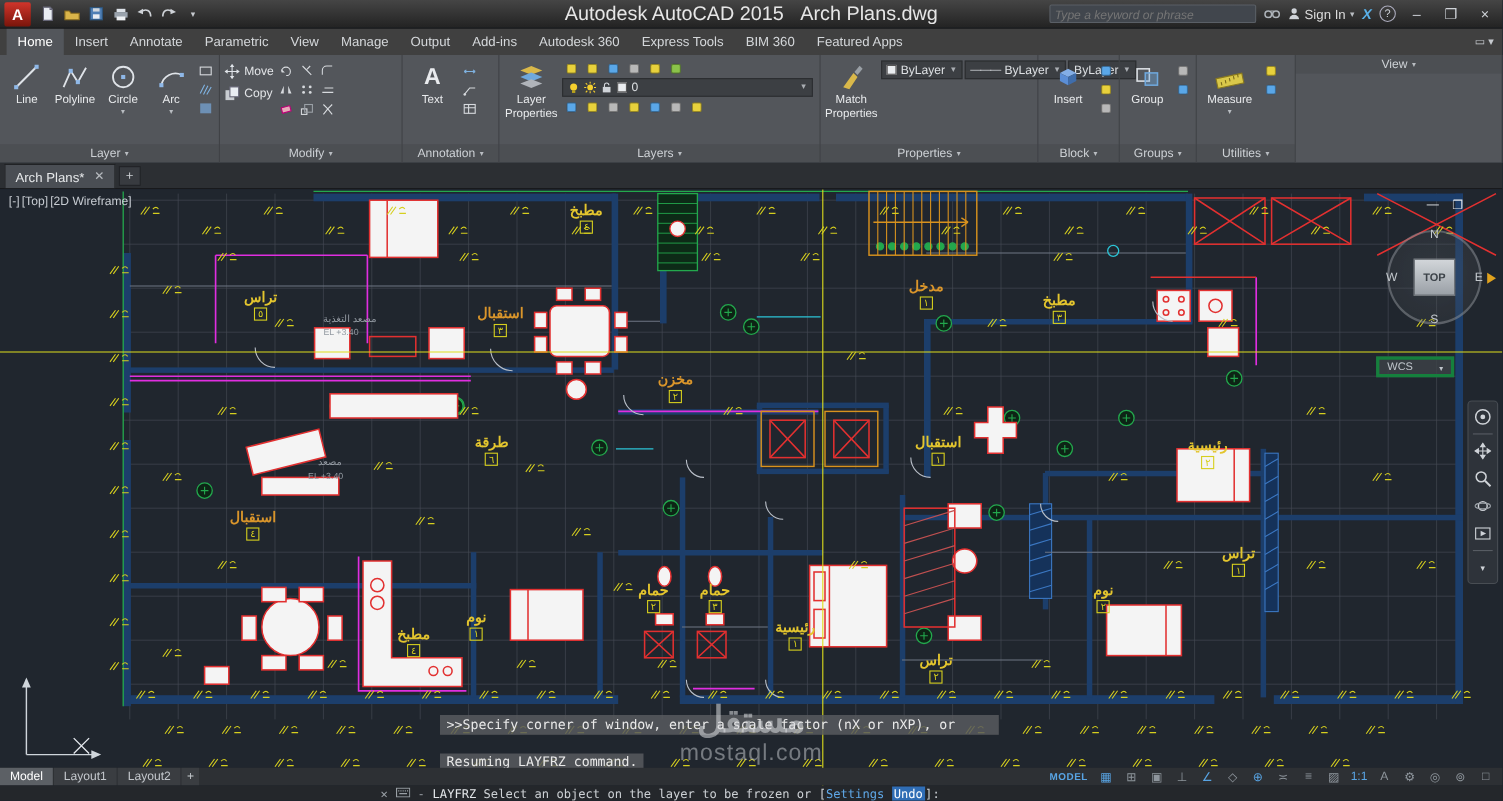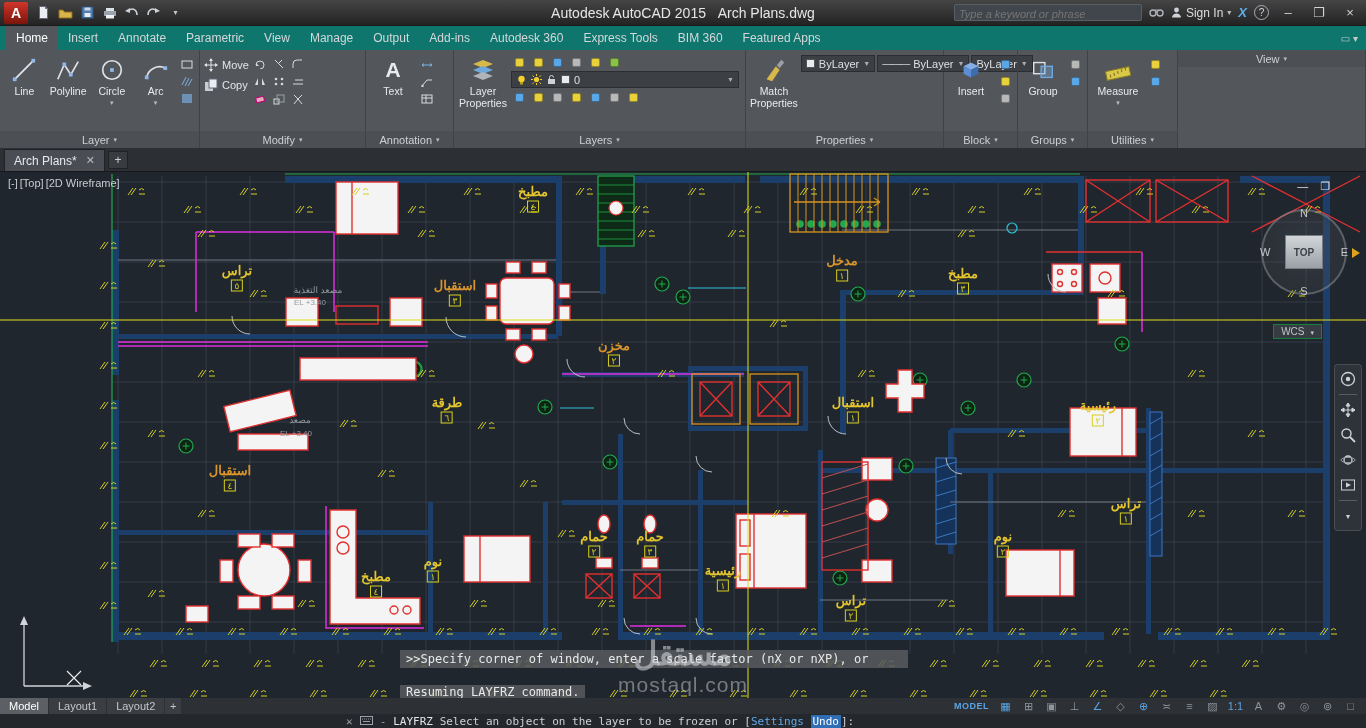--- a/index.html
+++ b/index.html
@@ -4,31 +4,31 @@
 <style>
 *{box-sizing:border-box;margin:0;padding:0}
 html,body{width:1366px;height:728px;overflow:hidden;background:#1f252d;font-family:"Liberation Sans",sans-serif}
 body{position:relative}
 
 
 .titlebar{height:26px;background:linear-gradient(#454545,#232323);display:flex;align-items:center;padding:0 4px;color:#d8d8d8;font-size:12px;position:relative;border-bottom:1px solid #1a1a1a}
 .logo{width:24px;height:22px;background:linear-gradient(#d1352b,#7a150b);color:#fff;font-weight:bold;display:flex;align-items:center;justify-content:center;border-radius:2px;margin-right:5px;font-size:14px}
 .qat{display:flex;gap:1px;align-items:center}
 .tbtn{width:21px;height:20px;display:flex;align-items:center;justify-content:center}
-.title-center{position:absolute;left:0;right:0;text-align:center;pointer-events:none;font-size:14px;color:#e6e6e6}
+.title-center{position:absolute;left:0;right:0;text-align:center;pointer-events:none;font-size:18px;color:#e6e6e6}
 .title-right{margin-left:auto;display:flex;align-items:center;gap:7px;z-index:2}
 .searchbox{display:flex;align-items:flex-end;background:#41464d;border:1px solid #5a5f66;border-radius:2px;height:17px;width:188px;padding:0 4px;gap:4px}
 .searchbox input{flex:1;background:transparent;border:none;outline:none;color:#aeb4ba;font-size:11px;font-style:italic;font-family:inherit}
 .signin{display:flex;align-items:center;gap:4px;color:#dcdcdc}
 .xlogo{color:#59b0e8;font-weight:bold;font-style:italic;font-size:13px}
 .helpq{width:15px;height:15px;border:1px solid #aab;border-radius:50%;display:flex;align-items:center;justify-content:center;font-size:10px;color:#cfd3d8}
 .winbtn{width:24px;height:20px;display:flex;align-items:center;justify-content:center;color:#cfd3d8;font-size:13px}
 
 
-.tabrow{height:24px;background:#0f766e;display:flex;align-items:stretch;color:#d4d7da;font-size:12px;padding-left:6px}
+.tabrow{height:24px;background:#404040;display:flex;align-items:stretch;color:#d4d7da;font-size:12px;padding-left:6px}
 .rtab{padding:0 10px;display:flex;align-items:center;white-space:nowrap}
 .rtab.active{background:#53565b;color:#fff}
 .tabrow-end{margin-left:auto;display:flex;align-items:center;padding-right:8px;gap:4px;color:#c6cacf;font-size:10px}
 
 
 .ribbon{height:98px;background:#53565b;display:flex}
 .panel{border-right:1px solid #404246;display:flex;flex-direction:column;flex:none}
 .pbody{flex:1;display:flex;padding:3px 4px 0;gap:3px}
 .plabel{height:17px;display:flex;align-items:center;justify-content:center;gap:4px;font-size:11px;color:#cdd1d5;background:rgba(0,0,0,.08)}
 .caret{font-size:7px;color:#b9bdc2}
@@ -65,21 +65,21 @@
 .vpbtns{position:absolute;right:36px;top:8px;display:flex;gap:12px;z-index:5;color:#dfe3e8;font-size:11px}
 .viewcube{position:absolute;right:14px;top:32px;width:96px;height:96px;z-index:5}
 .vc-ring{position:absolute;inset:5px;border-radius:50%;border:2px solid rgba(150,156,162,.45);background:radial-gradient(circle at 50% 45%,rgba(120,126,132,.20),rgba(60,64,68,.28))}
 .vc-letter{position:absolute;color:#c3c8cd;font-size:11px;z-index:2}
 .vc-n{left:50%;top:3px;transform:translateX(-50%)}
 .vc-s{left:50%;bottom:3px;transform:translateX(-50%)}
 .vc-w{left:4px;top:50%;transform:translateY(-50%)}
 .vc-e{right:4px;top:50%;transform:translateY(-50%)}
 .vc-face{position:absolute;left:50%;top:50%;transform:translate(-50%,-50%);width:38px;height:34px;background:linear-gradient(#d2d6da,#9aa0a6);border:1px solid #787d82;color:#3c4248;font-size:10px;font-weight:bold;display:flex;align-items:center;justify-content:center;z-index:3}
 .vc-pointer{position:absolute;right:-8px;top:44px;width:0;height:0;border-top:5px solid transparent;border-bottom:5px solid transparent;border-left:8px solid #e0a21e}
-.wcschip{position:absolute;right:44px;top:152px;background:rgba(62,66,72,.78);border:1px solid #15803d;color:#bfc5cb;font-size:10px;padding:1px 7px;display:flex;gap:6px;align-items:flex-end;z-index:5}
+.wcschip{position:absolute;right:44px;top:152px;background:rgba(62,66,72,.78);border:3px solid #15803d;color:#bfc5cb;font-size:10px;padding:1px 7px;display:flex;gap:24px;align-items:flex-end;z-index:5}
 .navbar{position:absolute;right:4px;top:192px;width:28px;background:rgba(55,60,66,.62);border:1px solid rgba(120,126,132,.35);border-radius:4px;display:flex;flex-direction:column;align-items:center;padding:4px 0;gap:5px;z-index:5}
 .navbtn{width:22px;height:20px;display:flex;align-items:center;justify-content:center}
 .navsep{width:18px;height:1px;background:rgba(150,156,162,.4)}
 
 .cmd-overlay{position:absolute;left:400px;top:478px;width:508px;background:rgba(88,90,94,.85);color:#e9e9e9;font-family:"DejaVu Sans Mono",monospace;font-size:12px;line-height:16px;padding:1px 6px;z-index:30}
 .cmd-overlay2{position:absolute;left:400px;top:513px;background:rgba(88,90,94,.85);color:#e9e9e9;font-family:"DejaVu Sans Mono",monospace;font-size:12px;line-height:14px;padding:0 6px;z-index:30}
 .watermark{position:absolute;left:50%;top:462px;transform:translateX(-50%);text-align:center;z-index:32;pointer-events:none}
 .wm-ar{font-size:33px;font-weight:bold;color:rgba(218,221,224,.55)}
 .wm-en{font-size:21px;color:rgba(202,206,210,.5);letter-spacing:1px}
 

